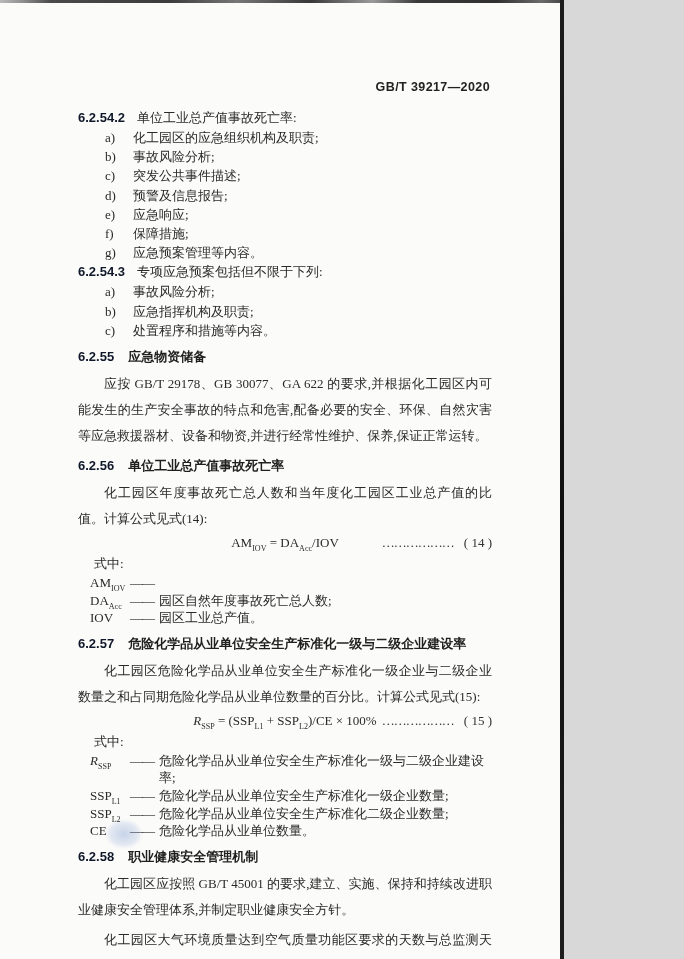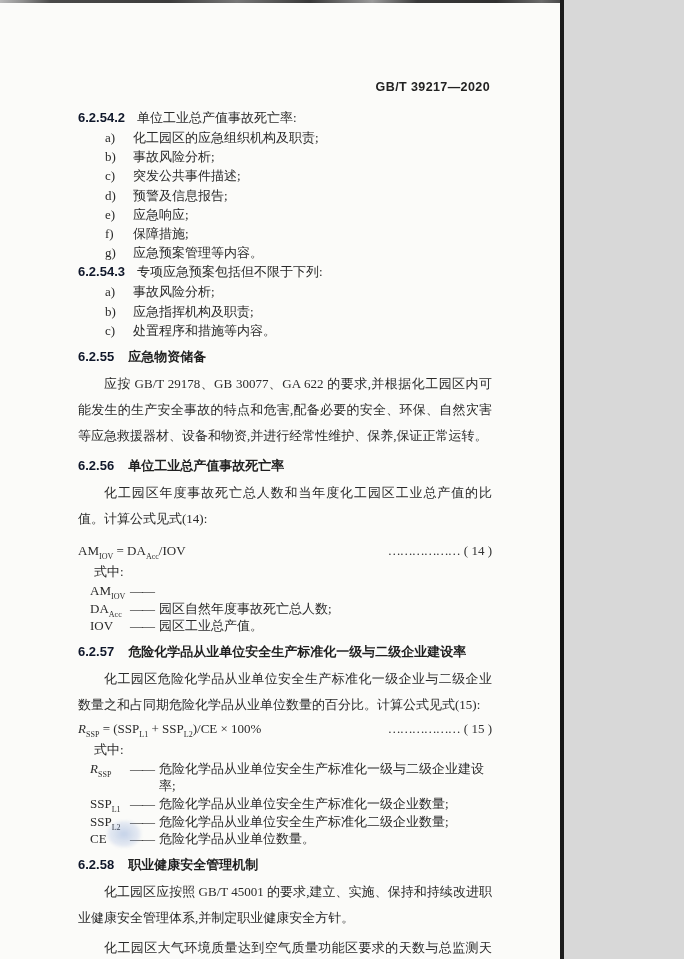--- a/index.html
+++ b/index.html
@@ -41,27 +41,27 @@
     margin-top:7px;line-height:20px;
     font-family:"Liberation Sans", sans-serif;
     font-weight:bold;color:#1f1f1f;
   }
   .sec-heading .clause-no{margin-right:14px;text-align:right;}
   .para{
     margin-top:4px;text-align:justify;text-justify:inter-ideograph;
     text-indent:2em;line-height:26px;
   }
   .formula-line{
-    position:relative;height:22px;line-height:22px;
+    position:relative;height:22px;line-height:22px;text-align:center;
     font-family:"Liberation Serif", serif;
   }
   .formula-line .eq-tail{
     position:absolute;right:0;top:0;letter-spacing:-1px;color:#333;
   }
-  .formula-line .eq-no{letter-spacing:0;margin-left:4px;}
+  .formula-line .eq-no{letter-spacing:0;margin-left:10px;}
   .where-label{line-height:20px;padding-left:16px;}
   .def-list{padding-left:12px;}
   .def-row{display:flex;line-height:17.6px;}
   .def-sym{flex:0 0 40px;white-space:nowrap;}
   .def-dash{flex:0 0 auto;letter-spacing:-1px;margin-right:5px;white-space:nowrap;}
   .def-text{flex:1;}
   sub{font-size:.62em;line-height:0;}
   [data-italic="1"]{font-style:italic;}
   .page-number{
     position:absolute;top:887px;left:591px;
@@ -147,21 +147,21 @@
       </ul>
 
     <div class="sec-heading">
       <span class="clause-no">6.2.55</span><span>应急物资储备</span>
     </div>
     <p class="para" style="margin:4px 0 0 0;">应按 GB/T 29178、GB 30077、GA 622 的要求,并根据化工园区内可能发生的生产安全事故的特点和危害,配备必要的安全、环保、自然灾害等应急救援器材、设备和物资,并进行经常性维护、保养,保证正常运转。</p>
 
     <div class="sec-heading">
       <span class="clause-no">6.2.56</span><span>单位工业总产值事故死亡率</span>
     </div>
-    <p class="para" style="margin:4px 0 8px 0;">化工园区年度事故死亡总人数和当年度化工园区工业总产值的比值。计算公式见式(14):</p>
+    <p class="para" style="margin:4px 0 0 0;">化工园区年度事故死亡总人数和当年度化工园区工业总产值的比值。计算公式见式(14):</p>
     <div class="formula-line">
       <span><span><span>AM</span><sub>IOV</sub></span><span><span> = DA</span><sub>Acc</sub></span><span><span>/IOV</span><sub></sub></span></span>
       <span class="eq-tail"><span>………………</span><span class="eq-no">( 14 )</span></span>
     </div>
     <div class="where-label">式中:</div>
     <div class="def-list">
 
         <div class="def-row">
           <span class="def-sym"><span>AM</span><sub>IOV</sub></span>
           <span class="def-dash">——</span>

